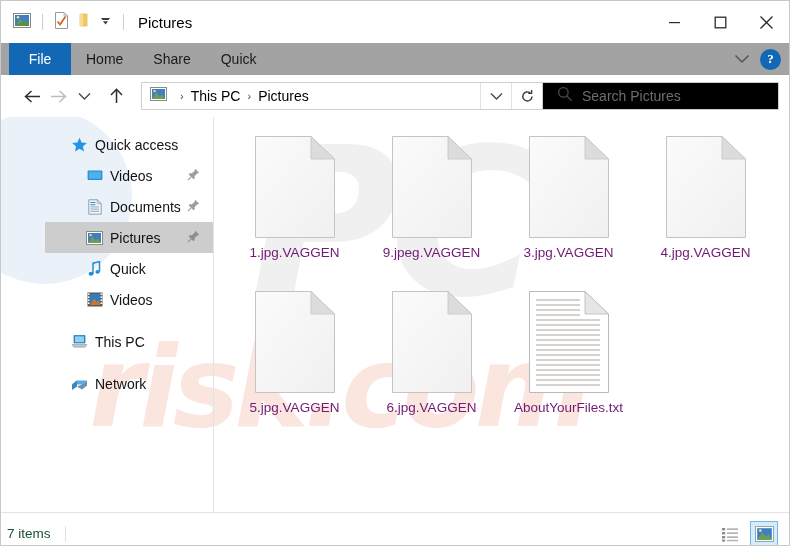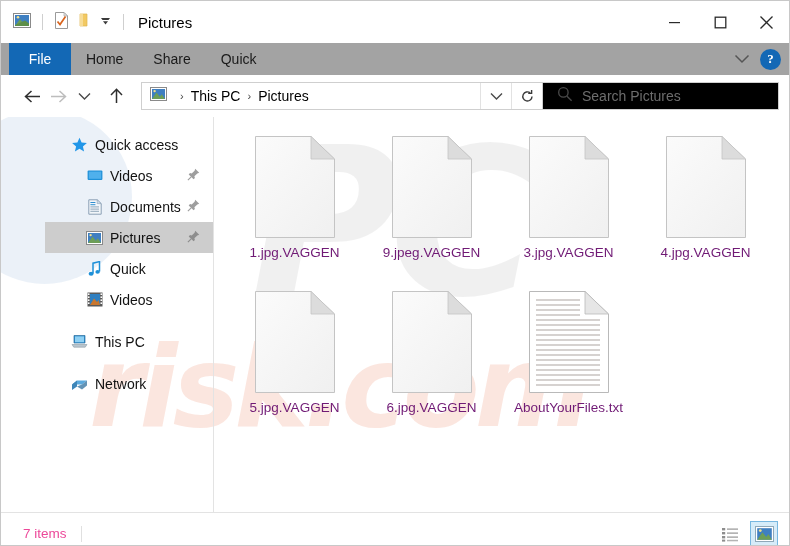--- a/index.html
+++ b/index.html
@@ -315,22 +315,22 @@
     position: relative;
     height: 42px;
     border-top: 1px solid #e3e3e3;
     display: flex;
     align-items: center;
     background: #fff;
     z-index: 3;
   }
   .status-text {
     font-size: 13.5px;
-    color: #ec4899;
-    padding-left: 22px;
+    color: #14532d;
+    padding-left: 6px;
     padding-right: 14px;
     border-right: 1px solid #e0e0e0;
     line-height: 16px;
   }
   .view-btns {
     position: absolute;
     right: 11px;
     display: flex;
     align-items: center;
     gap: 6px;

